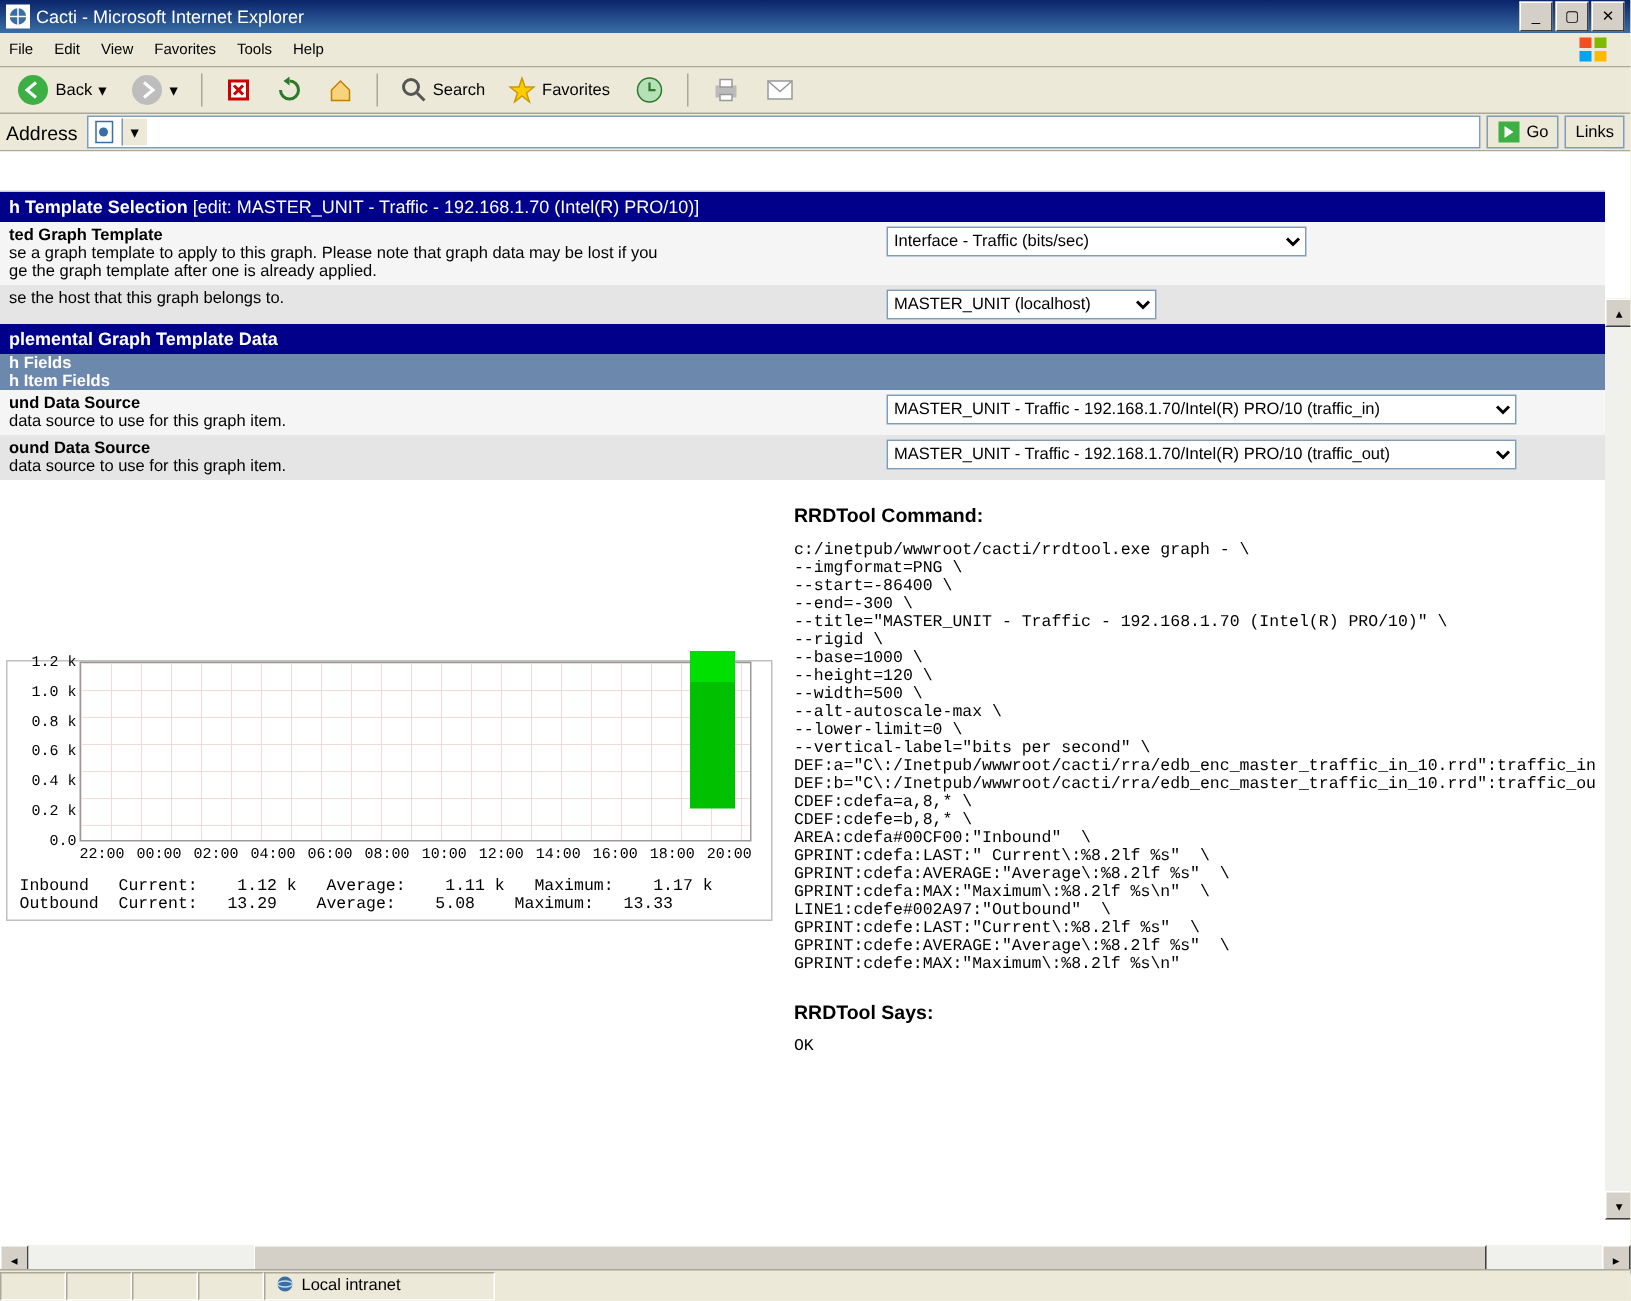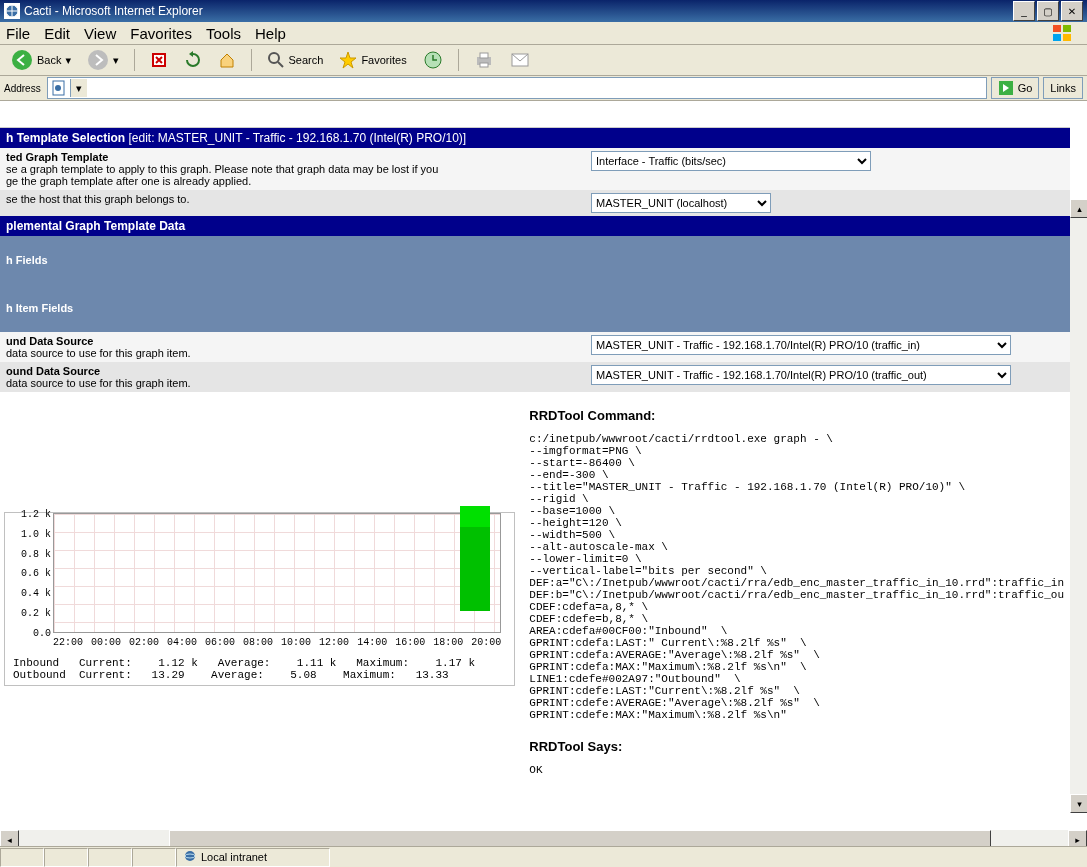--- a/index.html
+++ b/index.html
@@ -13,42 +13,42 @@
     color: #fff; display: flex; align-items: center;
     font-size: 12px; padding: 0 4px;
   }
   .titlebar .ie-icon { width:16px; height:16px; margin-right:4px; background:#fff; display:inline-block; }
   .titlebar .ie-icon svg{display:block;}
   .titlebar .title { flex:1; }
   .winbtns { display:flex; gap:2px;}
   .winbtn { width:20px; height:18px; background:#d4d0c8; border:1px solid #fff; border-right-color:#404040; border-bottom-color:#404040; display:flex;align-items:center;justify-content:center;font-size:10px;color:#000;}
   
   .menubar { height:22px; background:#ece9d8; display:flex; align-items:center; padding:0 6px; gap:14px; border-bottom:1px solid #aca899;}
-  .menubar span { font-size:15px; }
+  .menubar span { font-size:10px; }
   .menubar .winlogo { margin-left:auto; width:38px; height:20px; display:flex;align-items:center;justify-content:center;}
   
   .toolbar { height:30px; background:#ece9d8; display:flex; align-items:center; padding:0 6px; gap:6px; border-bottom:1px solid #aca899;}
   .tbtn { height:24px; display:flex; align-items:center; padding:0 4px; gap:4px; border:1px solid transparent; font-size:11px;}
   .tbtn svg{display:block;}
   .tsep { width:1px; height:22px; background:#aca899; margin:0 4px;}
   
   .addrbar { height:24px; background:#ece9d8; display:flex; align-items:center; padding:0 4px; gap:4px; border-bottom:1px solid #aca899;}
-  .addrbar label{font-size:10px; padding-right:2px;}
+  .addrbar label{font-size:13px; padding-right:2px;}
   .addrinput { flex:1; height:20px; display:flex; align-items:center; border:1px solid #7f9db9; background:#fff; }
   .addrinput .pgicon{width:16px;height:16px;margin:0 3px; display:inline-block;}
   .addrinput input { flex:1; border:none; outline:none; font-size:11px; padding:0;}
   .addrinput .dd{width:16px;height:18px;border-left:1px solid #7f9db9;display:flex;align-items:center;justify-content:center;background:#ece9d8;}
   .gobtn{height:20px;display:flex;align-items:center;padding:0 6px;gap:4px;border:1px solid #7f9db9;background:#ece9d8;font-size:11px;}
   .linksbox{height:20px;display:flex;align-items:center;padding:0 6px;border:1px solid #7f9db9;background:#ece9d8;font-size:11px;}
   
   .viewport { width:1087px; height:calc(867px - 22px - 22px - 30px - 24px - 20px); background:#fff; overflow:hidden; position:relative;}
   .content { position:absolute; left:0; top:0; width:1070px;}
   .sectionhdr { background:#00008b; color:#fff; font-weight:bold; padding:3px 6px; font-size:12px;}
   .sectionhdr .sub{font-weight:normal;}
-  .subhdr { background:#6d88ad; color:#fff; font-weight:bold; padding:18px 6px; font-size:11px;}
+  .subhdr { background:#6d88ad; color:#fff; font-weight:bold; padding:0 6px; font-size:11px;}
   table.form { width:100%; border-collapse:collapse;}
   table.form td { padding:3px 6px; vertical-align:top; font-size:11px;}
   table.form tr.r0 td{background:#f5f5f5;}
   table.form tr.r1 td{background:#e5e5e5;}
   table.form td.lbl { width:550px; }
   table.form td.lbl b{display:block;}
   select.fsel, input.ftxt { font-size:11px; font-family:Tahoma,sans-serif; border:1px solid #7f9db9; background:#fff; height:20px; box-sizing:border-box;margin-left:23px;}
   select.fsel{width:280px;}
   input.ftxt{width:260px; padding:0 3px;}
   select.wide{width:420px;}

